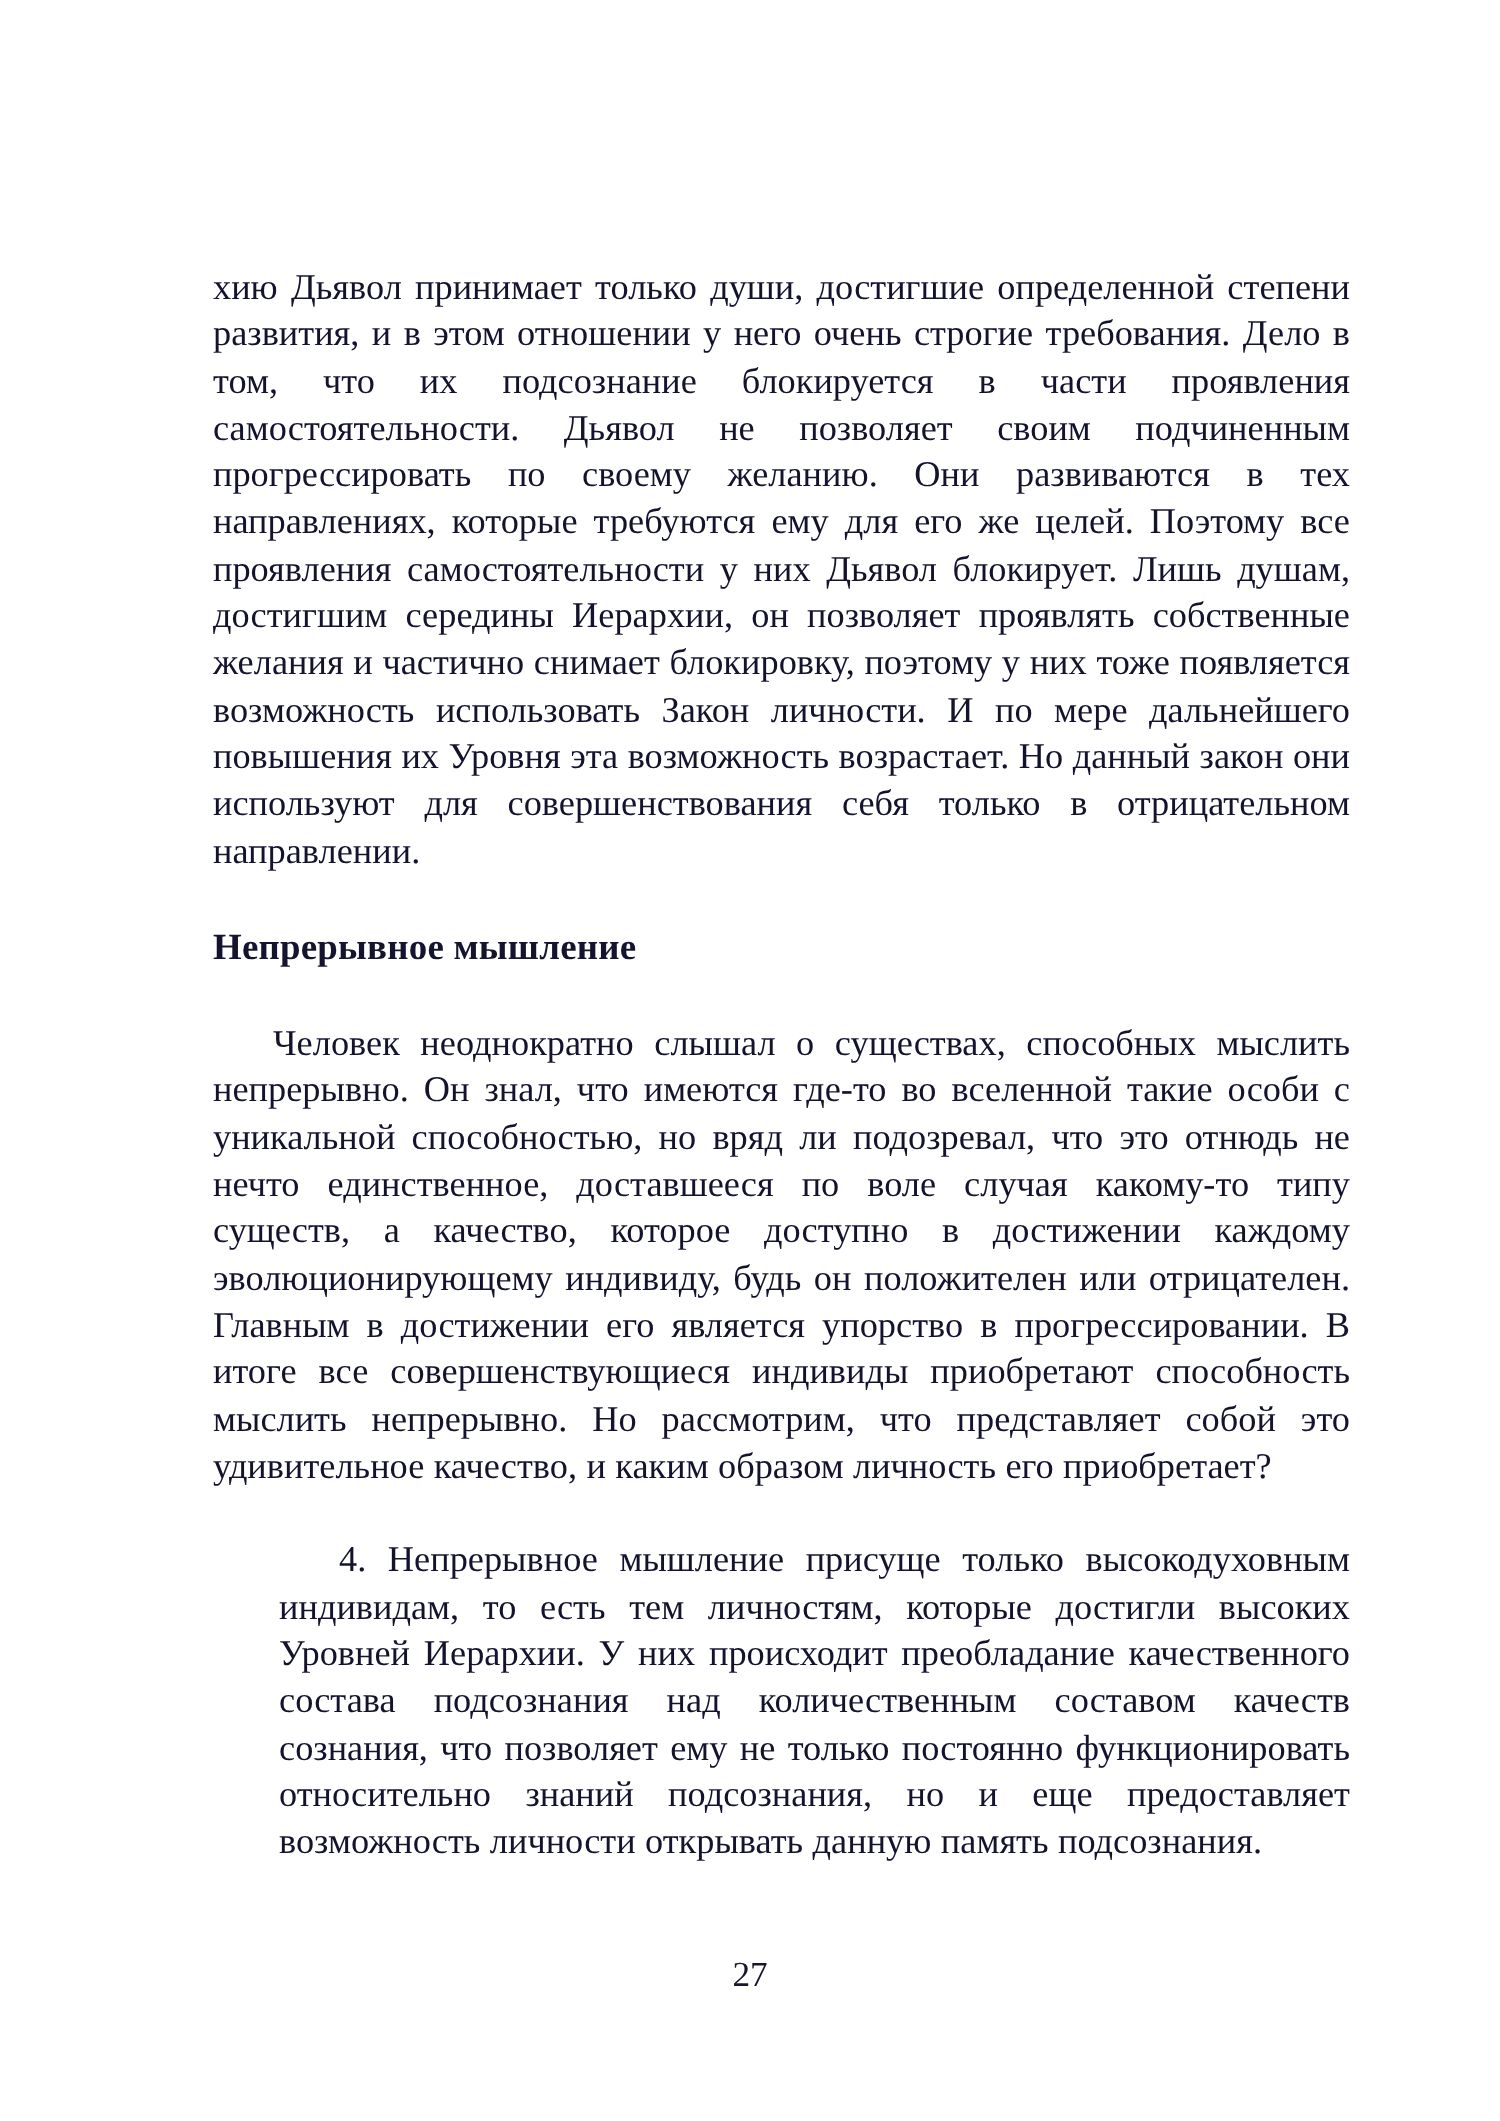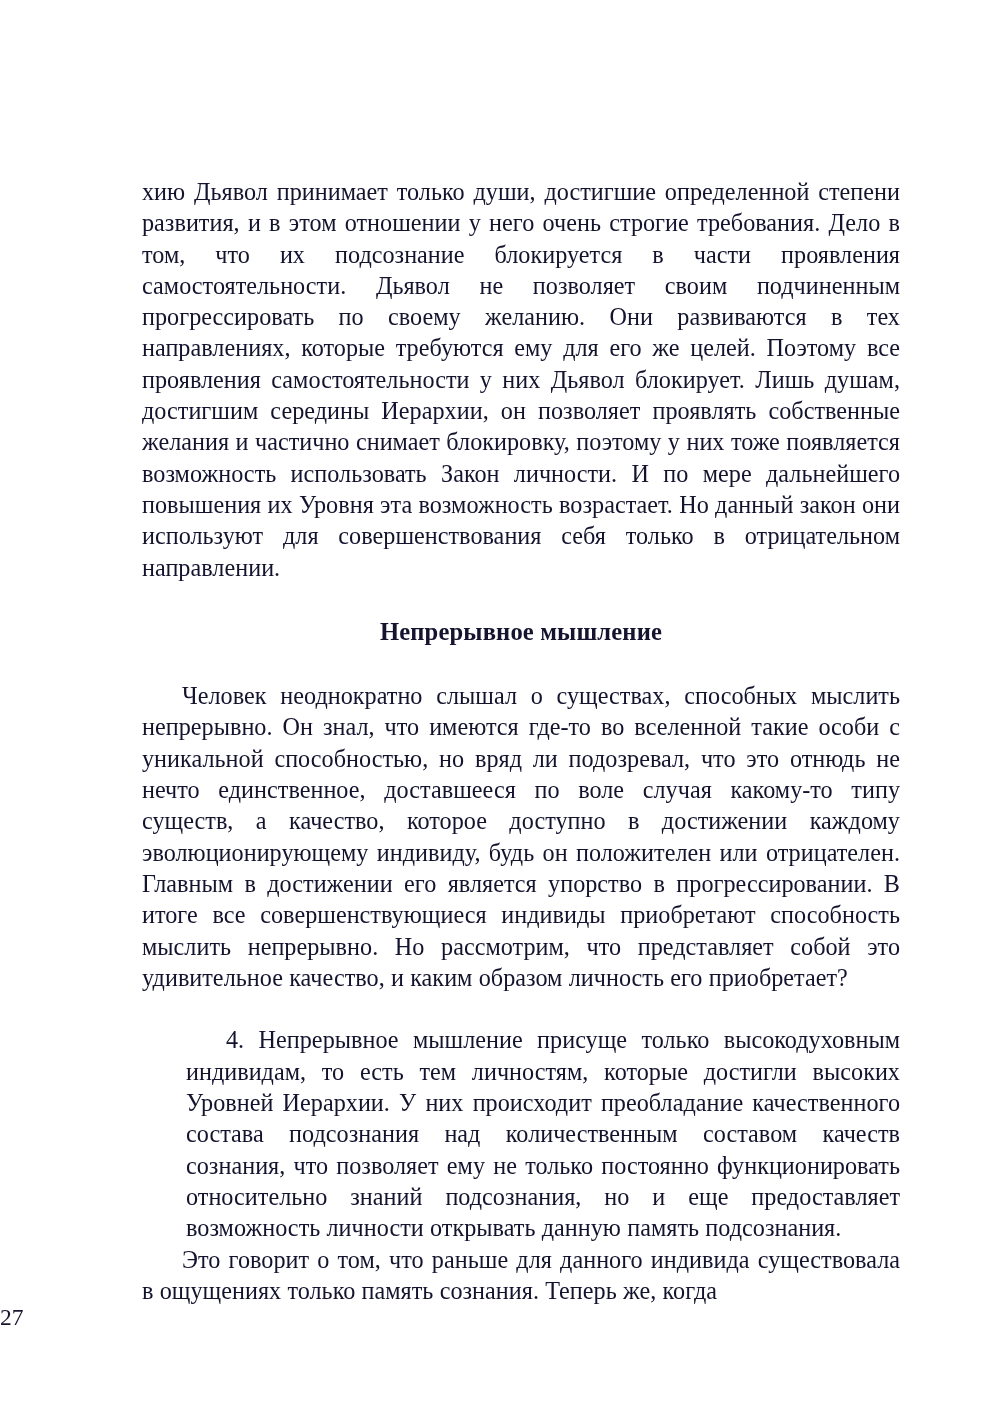--- a/index.html
+++ b/index.html
@@ -55,32 +55,32 @@
   p.body-para.tight-before {
     margin-top: 0px;
   }
 
   h2.section-heading {
     margin: 0;
     font-size: 24.6px;
     line-height: 31.3px;
     font-weight: bold;
     color: #14142f;
-    text-align: center;
+    text-align: left;
     letter-spacing: 0.15px;
     padding-top: 33px;
     padding-bottom: 33px;
   }
 
   .page-number {
     position: absolute;
     left: 0;
     top: 1303px;
     width: 1000px;
-    text-align: left;
+    text-align: center;
     font-size: 23.5px;
     line-height: 28px;
     color: #16162f;
     font-family: "Liberation Serif", "DejaVu Serif", serif;
   }
 </style>
 </head>
 <body>
 
 <div class="page">
@@ -88,19 +88,18 @@
   <div class="text-column">
 
     <p class="body-para">хию Дьявол принимает только души, достигшие определенной степени развития, и в этом отношении у него очень строгие требования. Дело в том, что их подсознание блокируется в части проявления самостоятельности. Дьявол не позволяет своим подчиненным прогрессировать по своему желанию. Они развиваются в тех направлениях, которые требуются ему для его же целей. Поэтому все проявления самостоятельности у них Дьявол блокирует. Лишь душам, достигшим середины Иерархии, он позволяет проявлять собственные желания и частично снимает блокировку, поэтому у них тоже появляется возможность использовать Закон личности. И по мере дальнейшего повышения их Уровня эта возможность возрастает. Но данный закон они используют для совершенствования себя только в отрицательном направлении.</p>
 
     <h2 class="section-heading">Непрерывное мышление</h2>
 
     <p class="body-para indent">Человек неоднократно слышал о существах, способных мыслить непрерывно. Он знал, что имеются где-то во вселенной такие особи с уникальной способностью, но вряд ли подозревал, что это отнюдь не нечто единственное, доставшееся по воле случая какому-то типу существ, а качество, которое доступно в достижении каждому эволюционирующему индивиду, будь он положителен или отрицателен. Главным в достижении его является упорство в прогрессировании. В итоге все совершенствующиеся индивиды приобретают способность мыслить непрерывно. Но рассмотрим, что представляет собой это удивительное качество, и каким образом личность его приобретает?</p>
 
     <p class="body-para indent gap-before">4. Непрерывное мышление присуще только высокодуховным индивидам, то есть тем личностям, которые достигли высоких Уровней Иерархии. У них происходит преобладание качественного состава подсознания над количественным составом качеств сознания, что позволяет ему не только постоянно функционировать относительно знаний подсознания, но и еще предоставляет возможность личности открывать данную память подсознания.</p>
 
-    <p class="body-para indent tight-before">Это говорит о том, что раньше для данного индивида существовала в ощущениях только память сознания. Теперь же, когда</p>
 
   </div>
 
   <div class="page-number">27</div>
 
 </div>
 
 </body></html>

